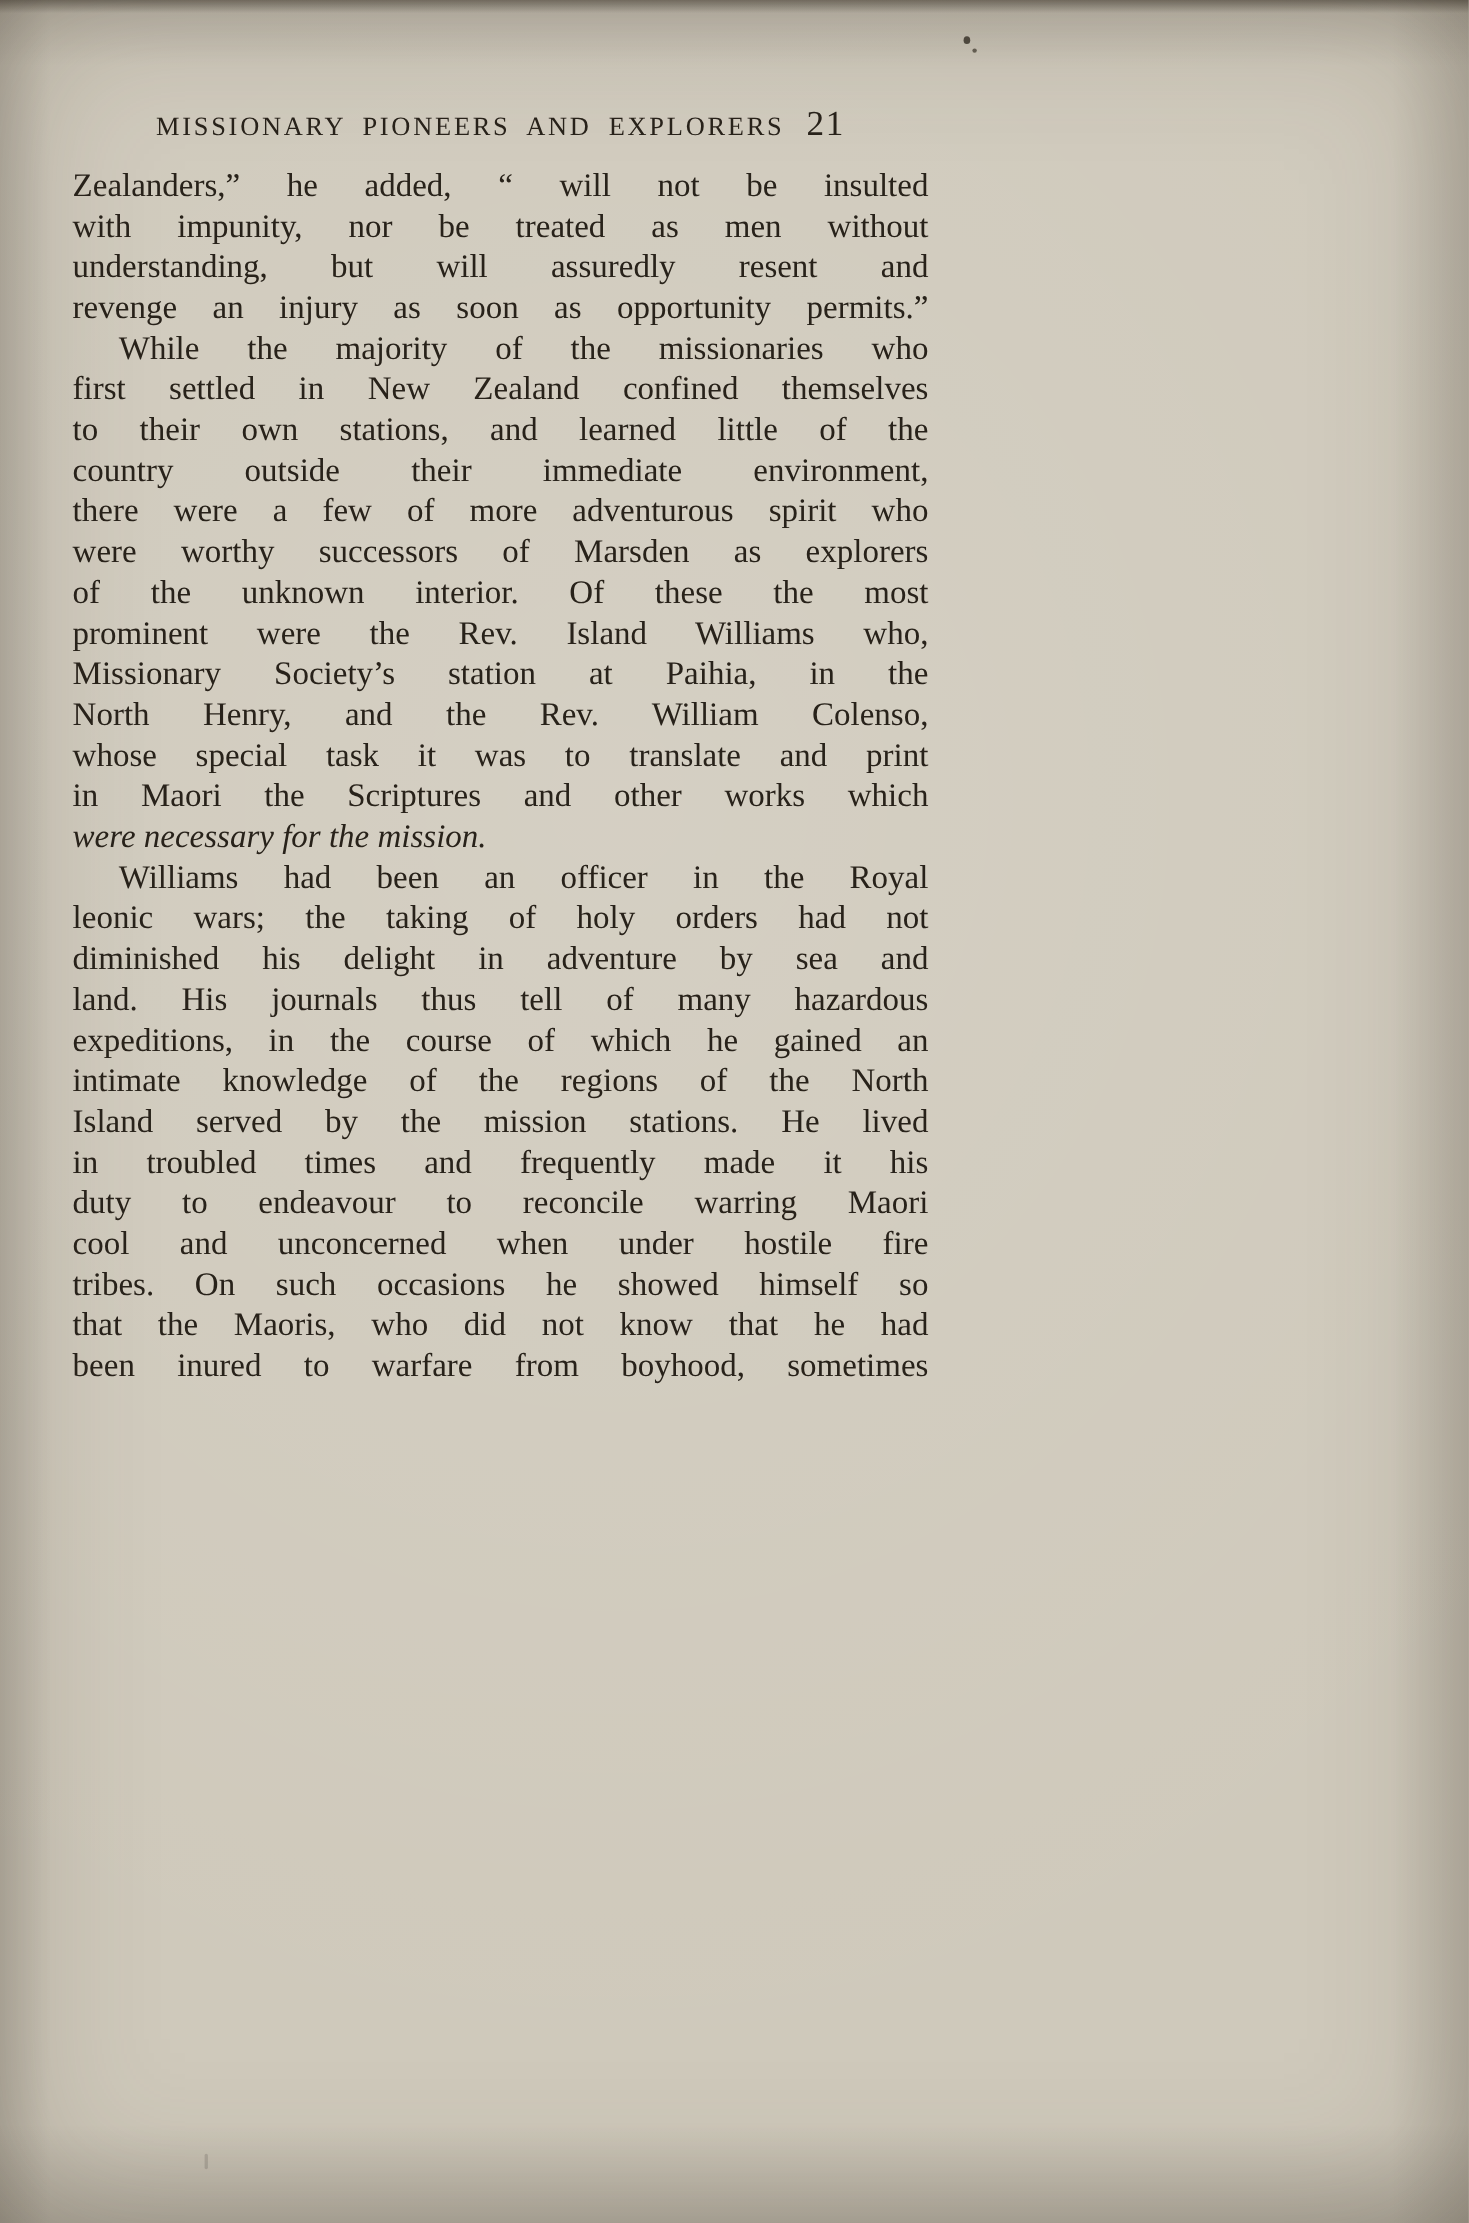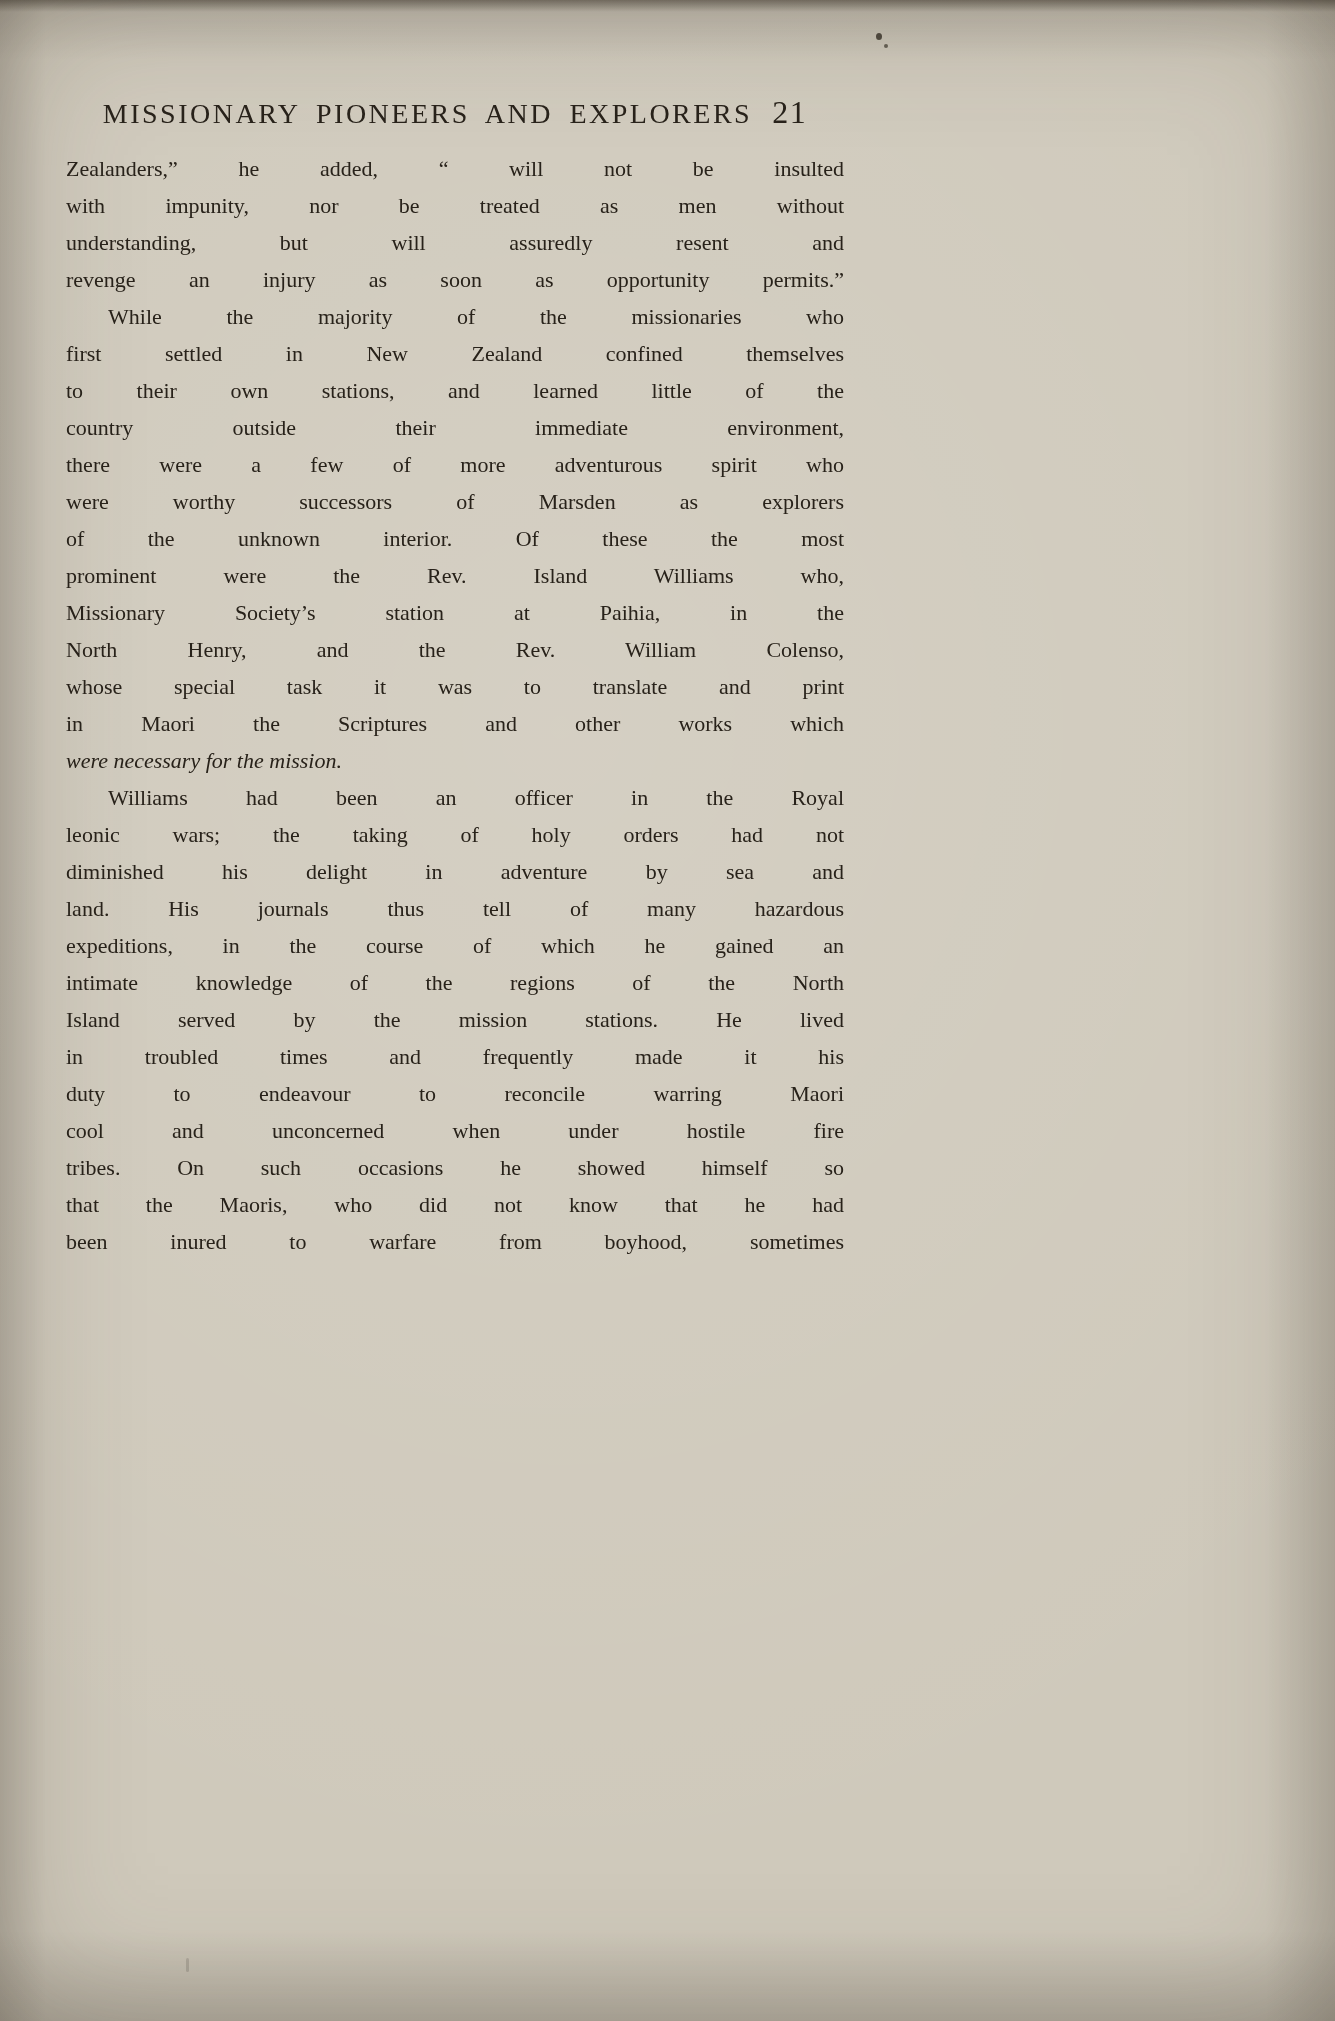--- a/index.html
+++ b/index.html
@@ -23,28 +23,28 @@
       linear-gradient(to left, rgba(45,38,28,0.12) 0px, rgba(0,0,0,0) 70px),
       linear-gradient(to top, rgba(45,38,28,0.16) 0px, rgba(45,38,28,0) 90px),
       var(--paper);
     box-shadow: inset 0 0 140px rgba(70,60,45,0.30);
   }
   .header{
     position:absolute;left:66px;top:94px;width:778px;
     text-align:center;white-space:nowrap;
   }
   .header-title{
-    font-size:28px;letter-spacing:2.5px;word-spacing:7px;color:var(--ink);text-align:right;
+    font-size:24px;letter-spacing:2.5px;word-spacing:7px;color:var(--ink);text-align:right;
   }
   .page-num{
     font-size:32px;letter-spacing:1.5px;margin-left:20px;color:var(--ink);
   }
   .text-block{
     position:absolute;left:66px;top:150px;width:778px;
-    font-size:22px;line-height:37px;color:var(--ink);
+    font-size:30px;line-height:37px;color:var(--ink);
   }
   .line{
     text-align:justify;
     text-align-last:justify;
     text-justify:inter-word;
   }
   .line.no-justify{
     text-align:left;
     text-align-last:left;
     font-style:italic;

